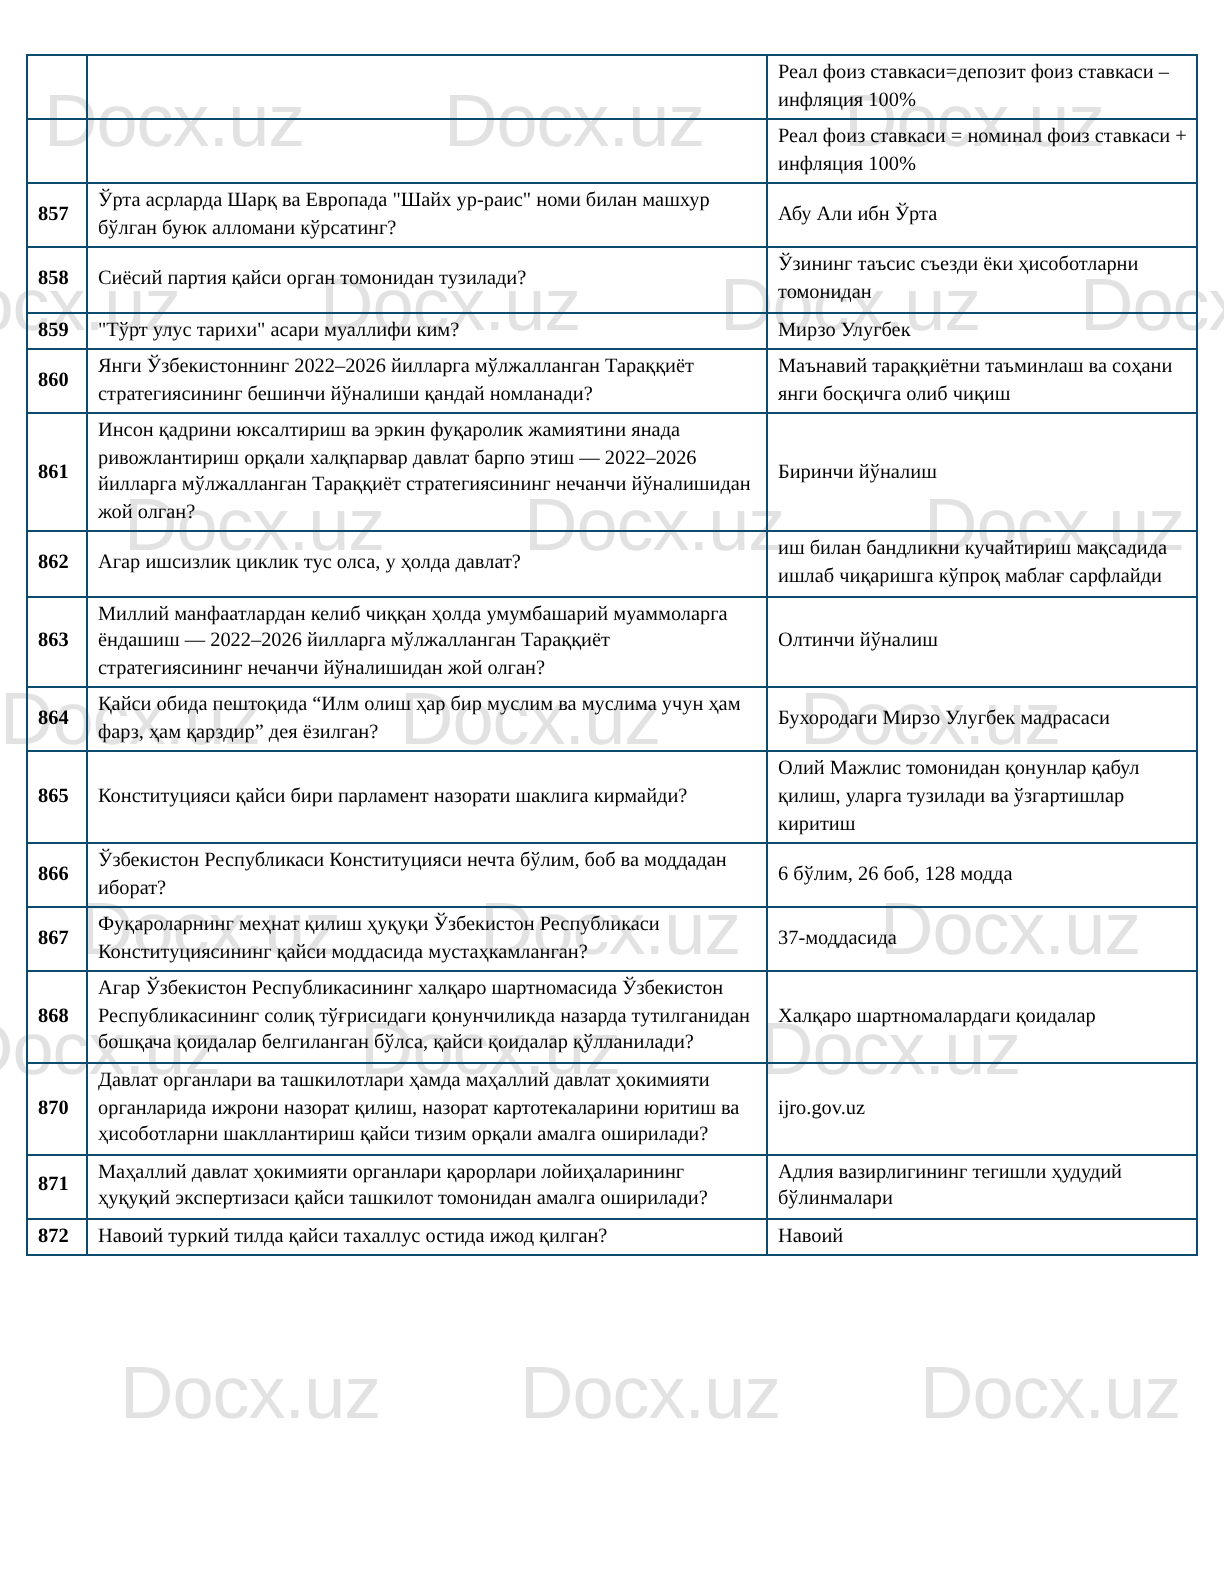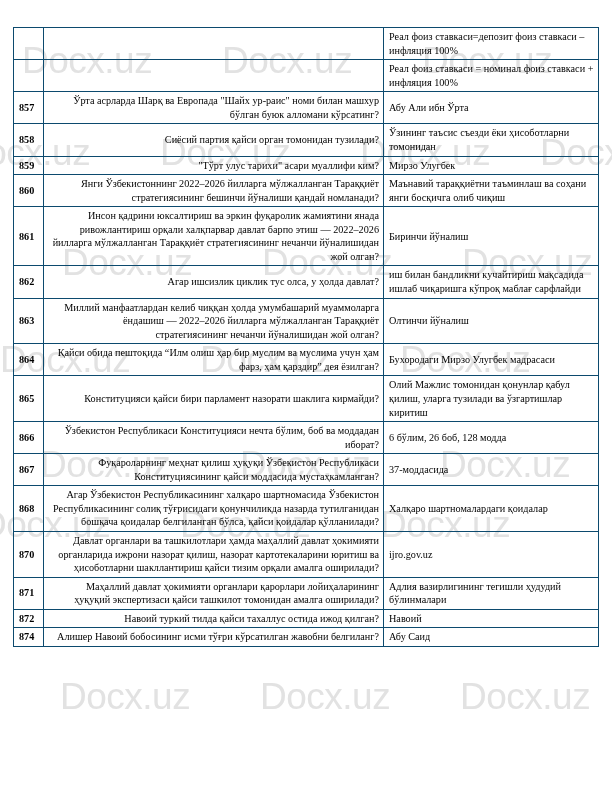--- a/index.html
+++ b/index.html
@@ -64,21 +64,21 @@
   col.c-q     { width: 340px; }
   col.c-a     { width: 215px; }
 
   td.id-cell {
     font-weight: bold;
     font-size: 10.4px;
     padding-left: 2px;
     padding-right: 2px;
   }
   td.q-cell {
-    text-align: right;
+    text-align: left;
   }
   td.a-cell {
     text-align: left;
   }
 </style>
 </head>
 <body>
 
 <div id="watermark-layer">
     <div class="watermark" style="left: 22px; top: 36px;">Docx.uz</div>
@@ -191,20 +191,15 @@
         <tr>
           <td class="id-cell">871</td>
           <td class="q-cell">Маҳаллий давлат ҳокимияти органлари қарорлари лойиҳаларининг ҳуқуқий экспертизаси қайси ташкилот томонидан амалга оширилади?</td>
           <td class="a-cell">Адлия вазирлигининг тегишли ҳудудий бўлинмалари</td>
         </tr>
         <tr>
           <td class="id-cell">872</td>
           <td class="q-cell">Навоий туркий тилда қайси тахаллус остида ижод қилган?</td>
           <td class="a-cell">Навоий</td>
         </tr>
-        <tr>
-          <td class="id-cell">874</td>
-          <td class="q-cell">Алишер Навоий бобосининг исми тўғри кўрсатилган жавобни белгиланг?</td>
-          <td class="a-cell">Абу Саид</td>
-        </tr>
       </tbody>
   </table>
 </div>
 
 </body></html>

